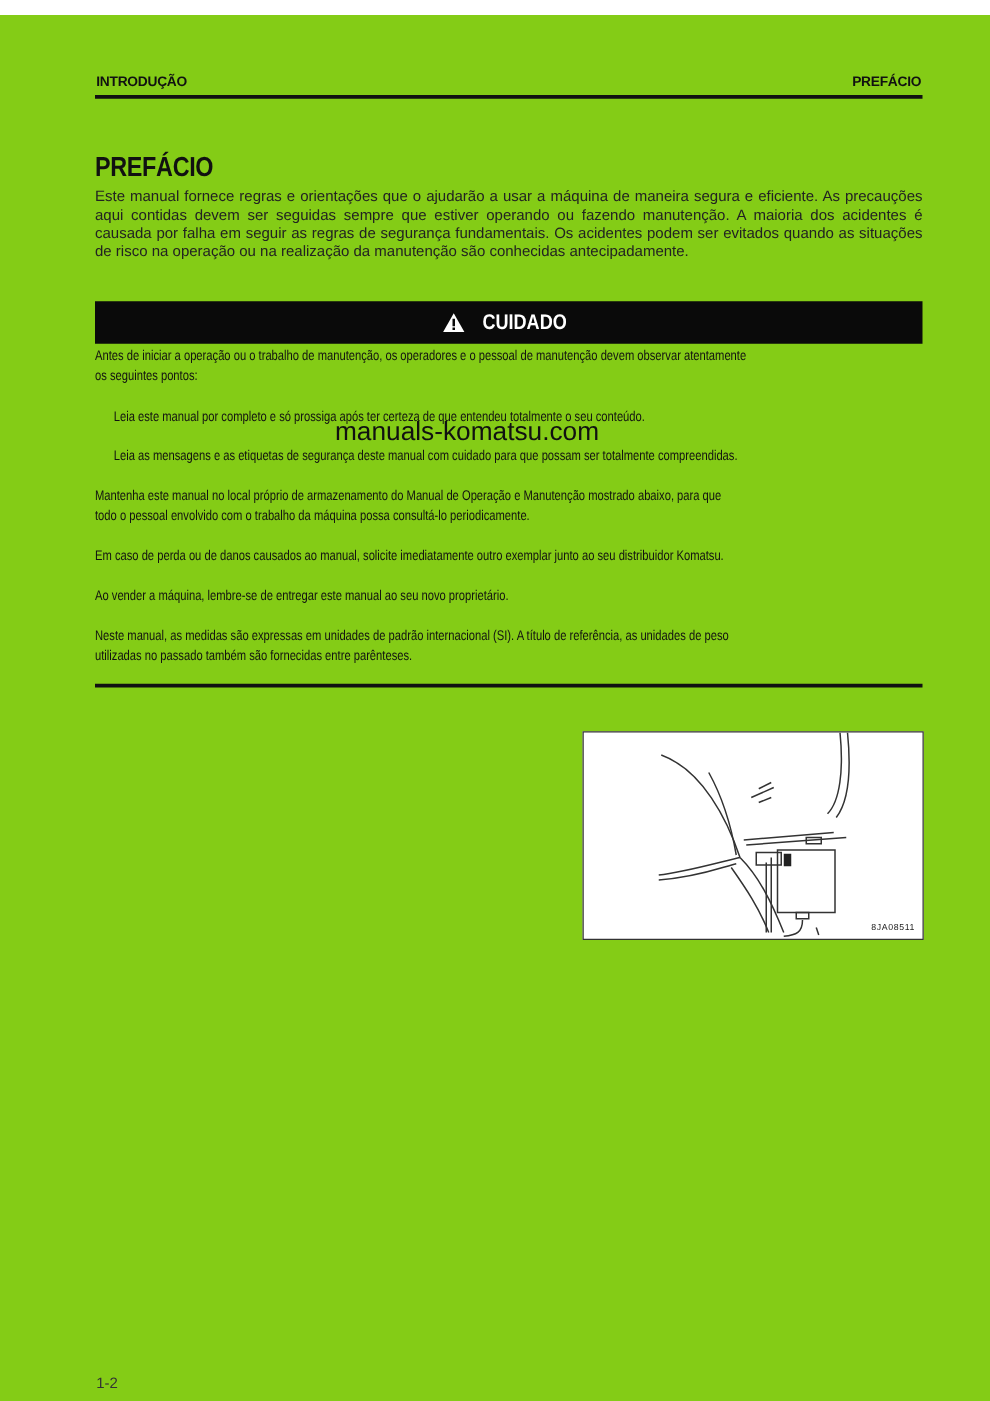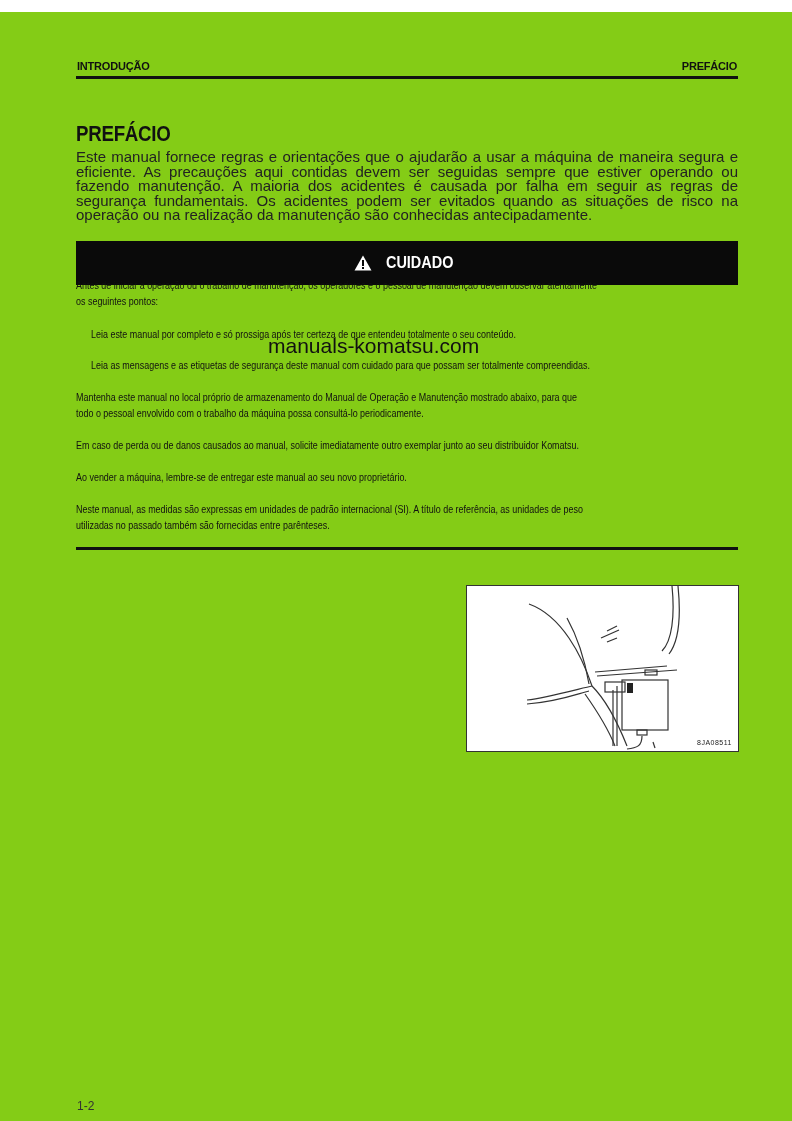--- a/index.html
+++ b/index.html
@@ -6,22 +6,22 @@
     body { width: 792px; height: 1121px; position: relative; overflow: hidden; color: #111; }
     .page { position: absolute; left: 0; top: 12px; width: 792px; height: 1121px; background: #84cc16; }
     .hdr { position: absolute; left: 77px; top: 48px; width: 660px; height: 14px;
       font-family: "Liberation Sans", sans-serif; font-weight: bold; font-size: 11px; letter-spacing: -0.2px; }
     .hdr .l { position: absolute; left: 0; top: 0; }
     .hdr .r { position: absolute; right: 0; top: 0; }
     .hdr-rule { position: absolute; left: 76px; top: 64px; width: 662px; height: 3px; background: #111; }
     .title { position: absolute; left: 76px; top: 109px; font-family: "Liberation Sans", sans-serif;
       font-weight: bold; font-size: 22px; letter-spacing: -0.3px; transform: scaleX(0.85); transform-origin: left top; }
     .intro { position: absolute; left: 76px; top: 138px; width: 662px; font-family: "Liberation Sans", sans-serif;
-      font-size: 15px; line-height: 14.6px; text-align: justify; color: #222; }
-    .caution-bar { position: absolute; left: 76px; top: 229px; width: 662px; height: 44px; background: #0a0a0a;
+      font-size: 12px; line-height: 14.6px; text-align: justify; color: #222; }
+    .caution-bar { position: absolute; left: 76px; top: 229px; width: 662px; height: 34px; background: #0a0a0a;
       display: flex; align-items: center; justify-content: center; color: #fff; }
     .caution-bar .tri { width: 18px; height: 16px; margin-right: 8px; }
     .caution-bar .lbl { font-family: "Liberation Sans", sans-serif; font-weight: bold; font-size: 17px;
       transform: scaleX(0.85); letter-spacing: 0px; }
     .cond { font-family: "Liberation Sans", sans-serif; font-size: 11.2px; color: #111;
       transform: scaleX(0.80); transform-origin: left top; white-space: nowrap; line-height: 16px; }
     .p { position: absolute; left: 76px; }
     .bullet { position: absolute; left: 91px; }
     .watermark { position: absolute; left: 268px; top: 322px; font-family: "Liberation Sans", sans-serif;
       font-size: 21px; color: #111; letter-spacing: 0px; }

